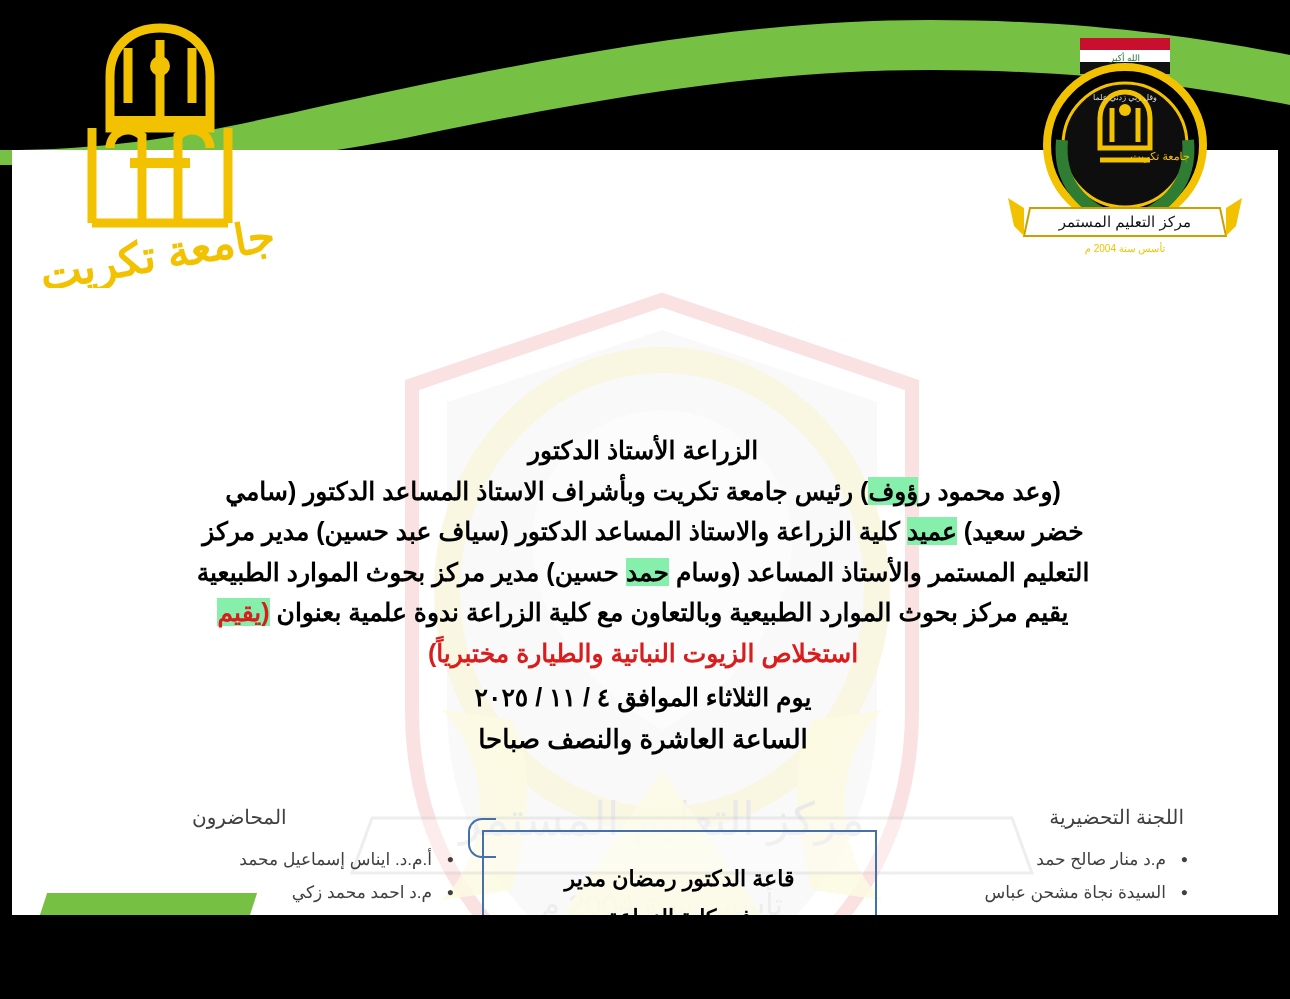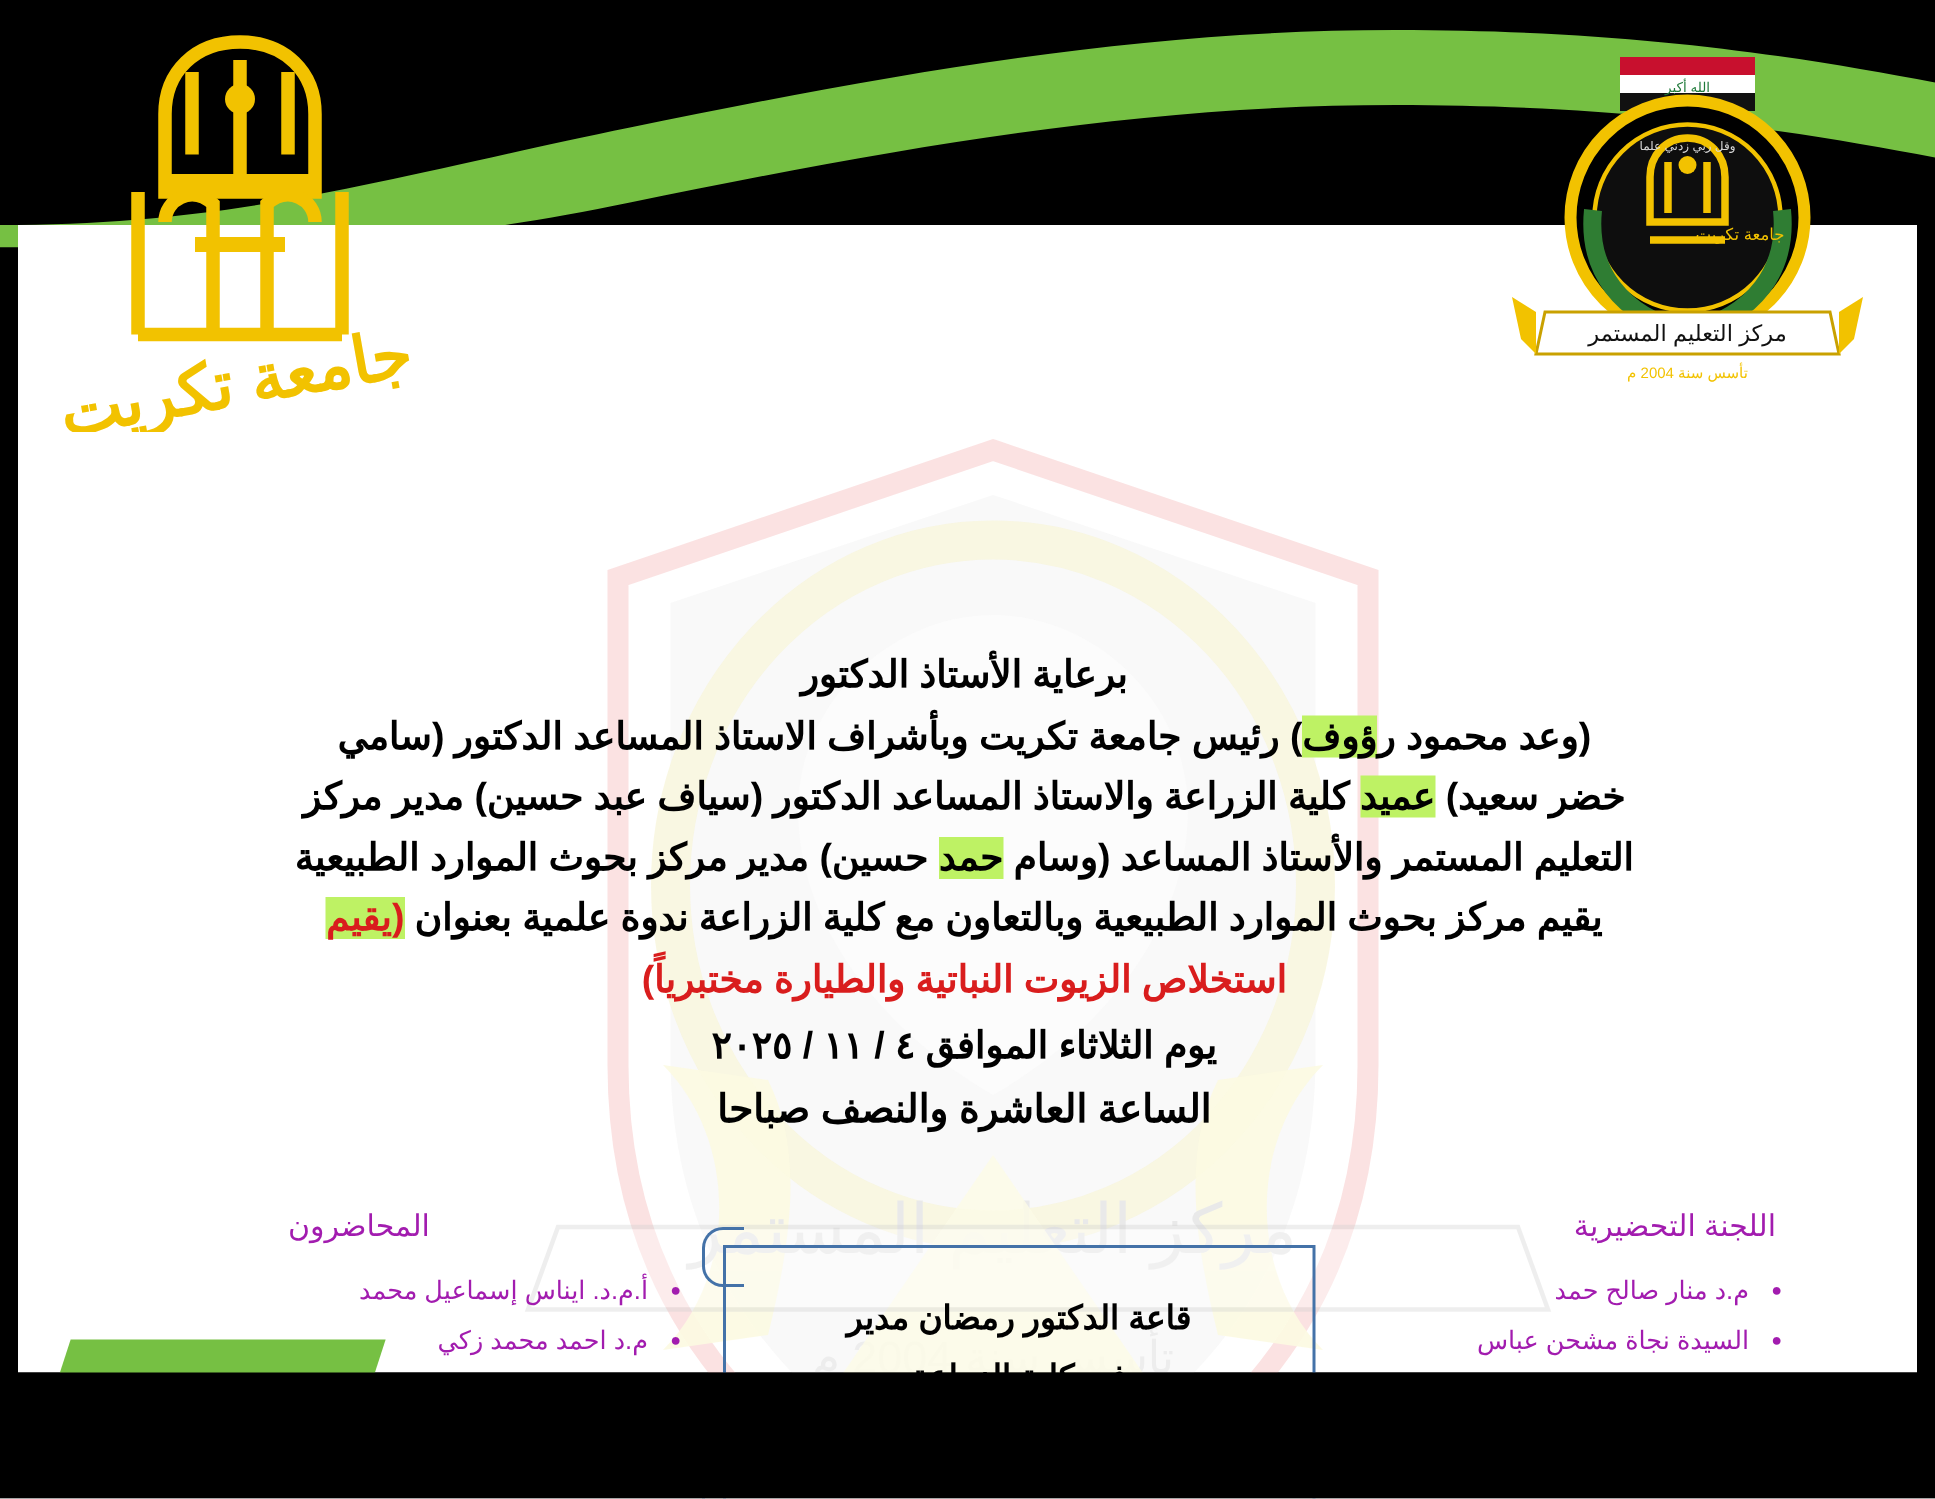--- a/index.html
+++ b/index.html
@@ -92,40 +92,40 @@
     width: 1010px;
     text-align: center;
     direction: rtl;
     font-family: "Liberation Sans", sans-serif;
     font-weight: bold;
     font-size: 25px;
     color: #000000;
     line-height: 1.62;
   }
   .main-text .ln { display: block; white-space: nowrap; }
-  .hl { background: #bef264; }
+  .hl { background: #86efac; }
   .red { color: #d91d1d; }
   .date-line {
     display: block;
     font-size: 25px;
     font-weight: bold;
     margin-top: 4px;
     text-align: center;
   }
   .time-line {
     display: block;
     font-size: 26px;
     font-weight: bold;
   }
   
   .col {
     position: absolute;
     direction: rtl;
     font-family: "Liberation Sans", sans-serif;
-    color: #a21caf;
+    color: #404040;
   }
   .col-title {
     font-size: 20px;
     font-weight: normal;
     margin-bottom: 14px;
     text-align: center;
   }
   .col ul {
     margin: 0;
     padding: 0 22px 0 0;
@@ -226,21 +226,21 @@
       <text x="290" y="545" text-anchor="middle" font-family="Liberation Sans, sans-serif" font-size="46" fill="#b9b9b9">مركز التعليم المستمر</text>
       <text x="290" y="625" text-anchor="middle" font-family="Liberation Sans, sans-serif" font-size="30" fill="#c4c4c4">تأسس سنة 2004 م</text>
       <path d="M290,480 L400,640 L180,640 Z" fill="#f7f3b0" opacity=".85"></path>
     </svg>
 
     <svg class="scroll-band" viewBox="0 0 700 120">
       <path d="M30,40 L670,40 L690,95 L10,95 Z" fill="#ffffff" stroke="#d0d0d0" stroke-width="3"></path>
     </svg>
 
     <div class="main-text">
-      <span class="ln">برعاية الأستاذ الدكتور</span>
+      <span class="ln">الزراعة الأستاذ الدكتور</span>
       <span class="ln"><span>(وعد محمود ر</span><span class="hl">ؤوف</span><span>) رئيس جامعة تكريت وبأشراف الاستاذ المساعد الدكتور (سامي</span></span>
       <span class="ln"><span>خضر سعيد) </span><span class="hl">عميد</span><span> كلية الزراعة والاستاذ المساعد الدكتور (سياف عبد حسين) مدير مركز</span></span>
       <span class="ln"><span>التعليم المستمر والأستاذ المساعد (وسام </span><span class="hl">حمد</span><span> حسين) مدير مركز بحوث الموارد الطبيعية</span></span>
       <span class="ln"><span>يقيم مركز بحوث الموارد الطبيعية وبالتعاون مع كلية الزراعة ندوة علمية بعنوان </span><span class="hl red">(يقيم</span></span>
       <span class="ln red">استخلاص الزيوت النباتية والطيارة مختبرياً)</span>
       <span class="date-line">يوم الثلاثاء الموافق ٤ / ١١ / ٢٠٢٥</span>
       <span class="time-line">الساعة العاشرة والنصف صباحا</span>
     </div>
 
     <div class="col col-right">

